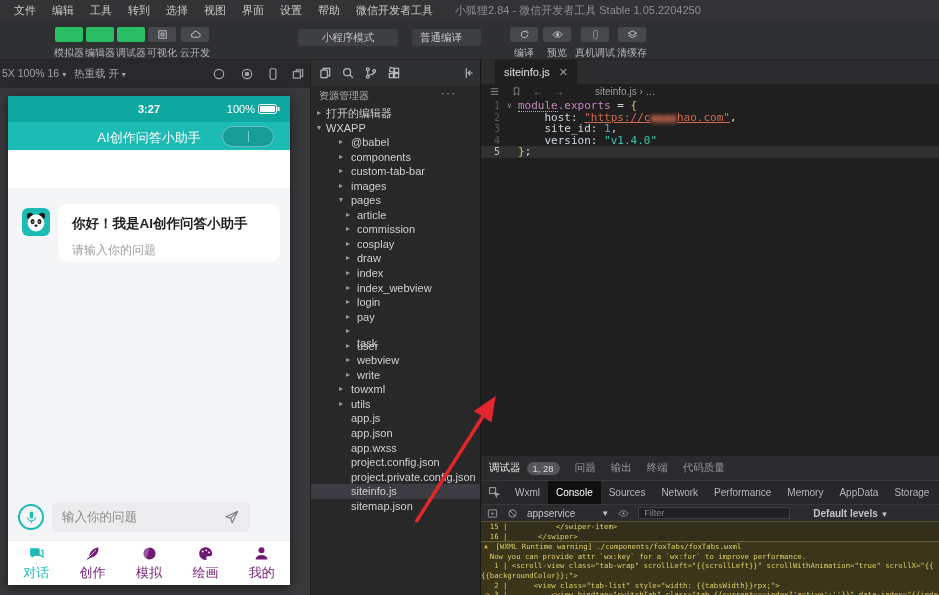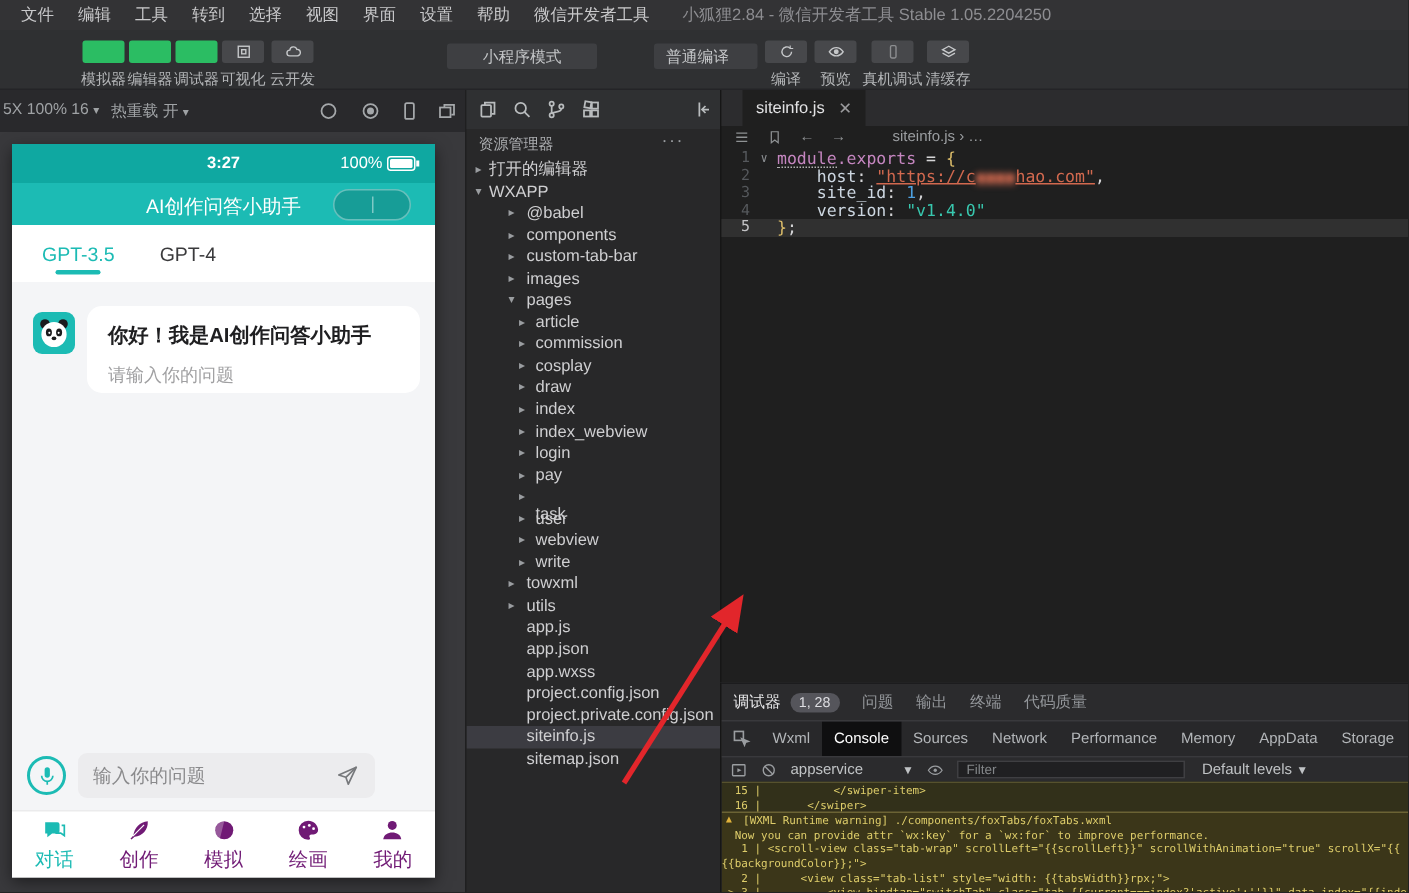--- a/index.html
+++ b/index.html
@@ -18,21 +18,21 @@
 
   
   .toolbar { position:absolute; left:0; top:20px; width:939px; height:40px; background:#2f3032; border-bottom:1px solid #242427; }
   .tb-btn { position:absolute; top:7px; width:28px; height:15px; border-radius:2px; display:flex; align-items:center; justify-content:center; }
   .tb-btn.on { background:#2bbd63; }
   .tb-btn.off { background:#47484b; color:#c6c8ca; }
   .tb-btn.off svg { width:11px; height:11px; }
   .tb-label { position:absolute; top:26px; font-size:10px; color:#b4b6b8; white-space:nowrap; transform:translateX(-50%); }
   .dd { position:absolute; top:9px; height:17px; background:#3e3f42; border-radius:2px; color:#c3c5c7; font-size:10.5px; display:flex; align-items:center; }
   .dd-mode { left:298px; width:100px; justify-content:center; }
-  .dd-compile { left:436px; width:69px; padding-left:8px; }
+  .dd-compile { left:412px; width:69px; padding-left:8px; }
 
   
   .simpane { position:absolute; left:0; top:60px; width:310px; height:535px; background:#39393c; }
   .sim-toolbar { position:absolute; left:0; top:0; width:310px; height:28px; background:#29292c; color:#9fa2a5; font-size:10.5px; }
   .sim-text { position:absolute; top:7px; white-space:nowrap; }
   .sim-ic { position:absolute; top:7px; width:14px; height:14px; color:#a5a8ab; }
   .sim-ic svg { width:14px; height:14px; }
 
   
   .phone { position:absolute; left:8px; top:36px; width:282px; height:489px; background:#ffffff; box-shadow:0 3px 10px rgba(0,0,0,.5); overflow:hidden; }
@@ -111,21 +111,21 @@
   .drow2 { position:absolute; left:0; top:24px; right:0; height:25px; background:#28282a; border-top:1px solid #39393c; border-bottom:1px solid #39393c; display:flex; align-items:center; font-size:10px; color:#b3b6b9; overflow:hidden; }
   .d2icon { width:26px; display:flex; justify-content:center; color:#9a9da0; flex-shrink:0; }
   .d2icon svg { width:13px; height:13px; }
   .d2tab { padding:0 8px; height:100%; display:flex; align-items:center; white-space:nowrap; flex-shrink:0; }
   .d2tab.active { background:#0f0f10; color:#ffffff; }
   .drow3 { position:absolute; left:0; top:49px; right:0; height:16px; display:flex; align-items:center; gap:9px; padding-left:6px; font-size:10px; color:#c0c3c5; }
   .drow3 svg { width:11px; height:11px; color:#9a9da0; }
   .ctx-dd { display:flex; align-items:center; gap:26px; }
   .filter-input { width:152px; height:12px; background:#202022; border:1px solid #3f3f42; color:#9a9da0; font-size:9px; padding:0 5px; font-family:"Liberation Sans",sans-serif; outline:none; }
   .filter-input::placeholder { color:#84878a; }
-  .lvl-dd { margin-left:2px; white-space:nowrap; }
+  .lvl-dd { margin-left:14px; white-space:nowrap;font-weight:bold; }
   .console { position:absolute; left:0; top:65px; right:0; bottom:0; font-family:"DejaVu Sans Mono","Liberation Mono",monospace; font-size:7.3px; overflow:hidden; }
   .cblock-ctx { background:#32301a; border-top:1px solid #56512d; }
   .cblock-warn { background:#3b3619; border-top:1px solid #6b6334; }
   .cl { height:9.6px; line-height:9.6px; display:flex; white-space:pre; color:#decd6a; }
   .wicon { color:#e0b23c; width:10px; text-align:center; flex-shrink:0; font-size:6.5px; }
   .cl b { font-weight:normal; }
 
   
   .arrow-overlay { position:absolute; left:0; top:0; z-index:99; pointer-events:none; }
   .caret { font-size:8px; }
@@ -241,24 +241,20 @@
               <rect x="0.5" y="0.5" width="18" height="9" rx="2" fill="none" stroke="#fff"></rect>
               <rect x="2" y="2" width="15" height="6" rx="1" fill="#fff"></rect>
               <rect x="19.5" y="3" width="2" height="4" fill="#fff"></rect>
             </svg>
         </span>
       </div>
       <div class="p-nav">
         <div class="nav-title">AI创作问答小助手</div>
         <div class="capsule"></div>
       </div>
-      <div class="model-tabs" id="model-tabs">
-          <div class="mtab active">GPT-3.5</div>
-          <div class="mtab">GPT-4</div>
-        </div>
       <div class="chat">
         <div class="avatar">
           <svg viewBox="0 0 24 24">
               <circle cx="6" cy="6" r="3.2" fill="#1b1b1d"></circle>
               <circle cx="18" cy="6" r="3.2" fill="#1b1b1d"></circle>
               <circle cx="12" cy="13" r="8.4" fill="#fff"></circle>
               <ellipse cx="8.6" cy="11.6" rx="2" ry="2.6" fill="#1b1b1d"></ellipse>
               <ellipse cx="15.4" cy="11.6" rx="2" ry="2.6" fill="#1b1b1d"></ellipse>
               <circle cx="8.9" cy="11.9" r="0.7" fill="#fff"></circle>
               <circle cx="15.1" cy="11.9" r="0.7" fill="#fff"></circle>

